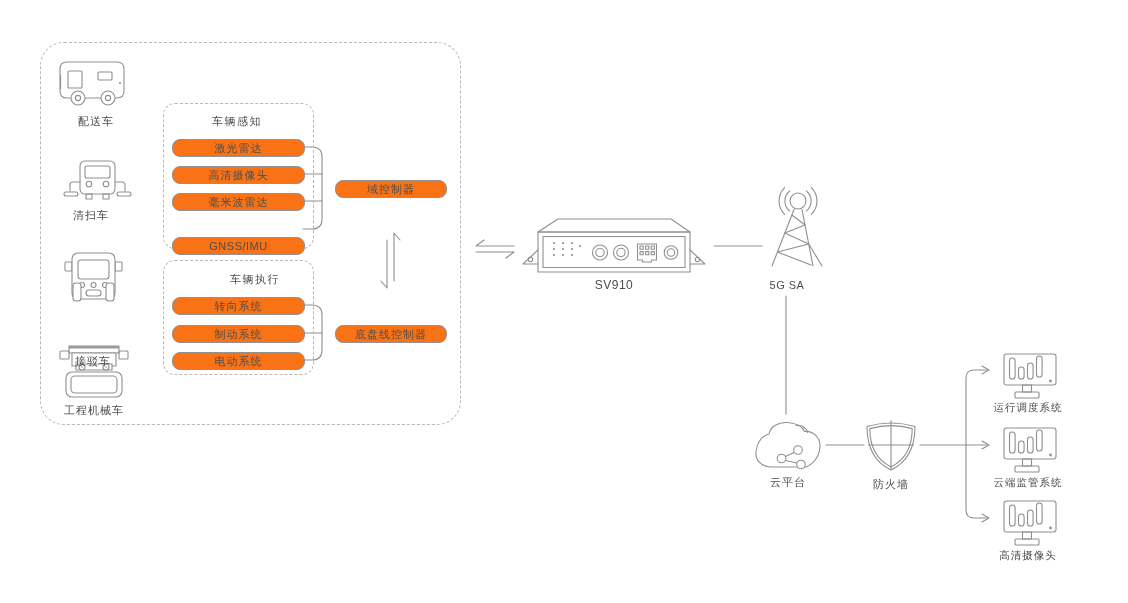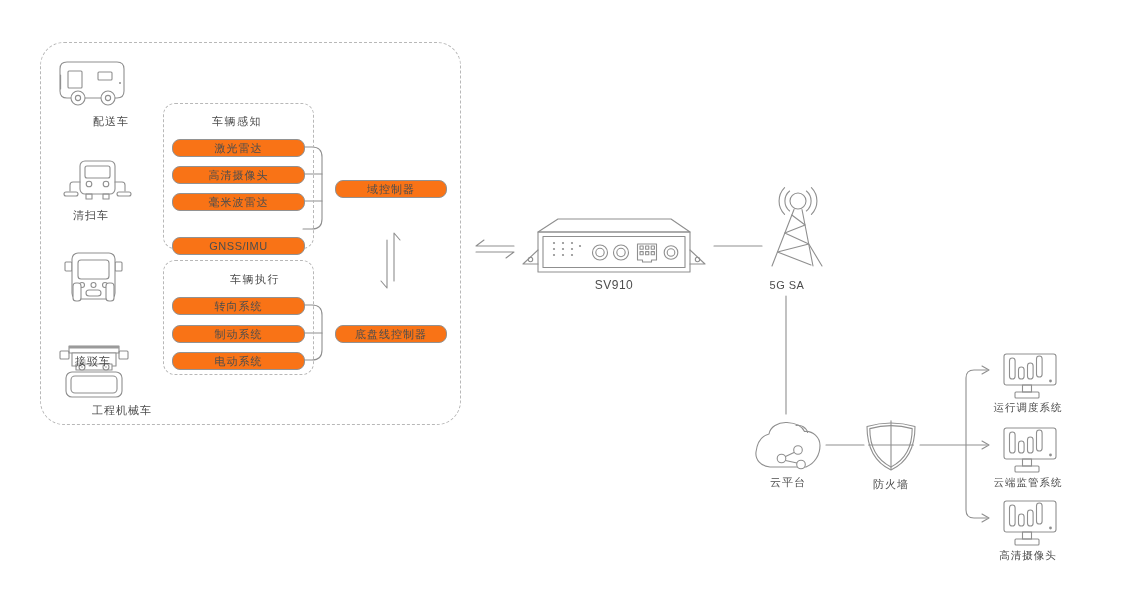--- a/index.html
+++ b/index.html
@@ -221,24 +221,24 @@
   <div class="pill" style="left:172px;top:193px;width:131px;height:16px;">毫米波雷达</div>
   <div class="pill" style="left:172px;top:237px;width:131px;height:16px;letter-spacing:0.5px;">GNSS/IMU</div>
 
   <div class="pill" style="left:172px;top:297px;width:131px;height:16px;">转向系统</div>
   <div class="pill" style="left:172px;top:325px;width:131px;height:16px;">制动系统</div>
   <div class="pill" style="left:172px;top:352px;width:131px;height:16px;">电动系统</div>
 
   <div class="pill" style="left:335px;top:180px;width:110px;height:16px;">域控制器</div>
   <div class="pill" style="left:335px;top:325px;width:110px;height:16px;">底盘线控制器</div>
 
-  <div class="lbl" style="left:91px;top:114px;padding-left:40px;">配送车</div>
+  <div class="lbl" style="left:76px;top:114px;padding-left:40px;">配送车</div>
   <div class="lbl" style="left:91px;top:208px;">清扫车</div>
   <div class="lbl" style="left:93px;top:307px;margin-top:47px;">接驳车</div>
-  <div class="lbl" style="left:94px;top:403px;margin-left:28px;">工程机械车</div>
+  <div class="lbl" style="left:94px;top:403px;">工程机械车</div>
 
   <div class="lbl en" style="left:614px;top:278px;font-size:12px;">SV910</div>
   <div class="lbl en" style="left:787px;top:279px;">5G SA</div>
   <div class="lbl" style="left:788px;top:475px;">云平台</div>
   <div class="lbl" style="left:891px;top:477px;">防火墙</div>
 
   <div class="lbl" style="left:1028px;top:401px;font-size:10.5px;">运行调度系统</div>
   <div class="lbl" style="left:1028px;top:476px;font-size:10.5px;">云端监管系统</div>
   <div class="lbl" style="left:1028px;top:549px;font-size:10.5px;">高清摄像头</div>
 

